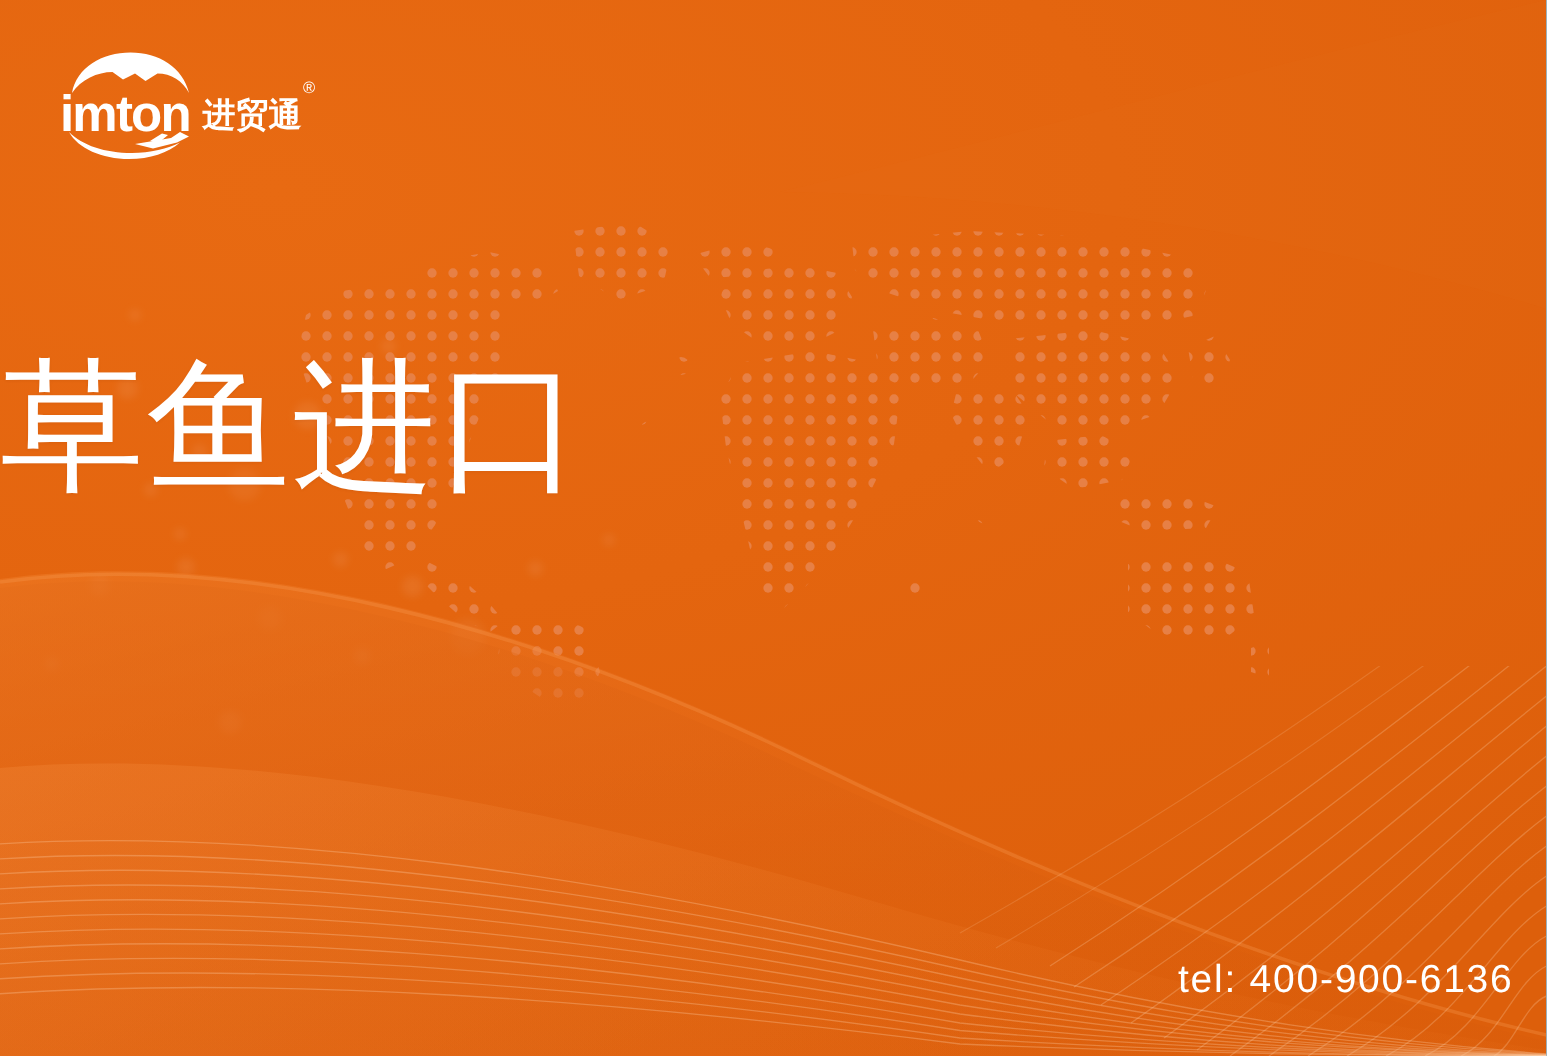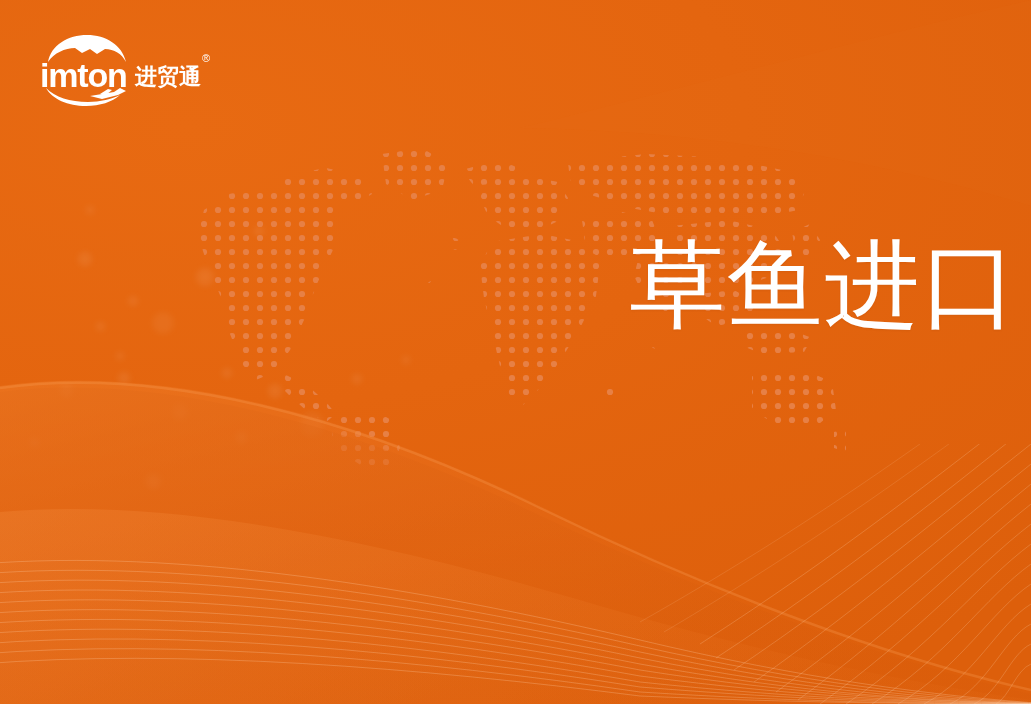--- a/index.html
+++ b/index.html
@@ -83,21 +83,21 @@
     display: block;
   }
   .logo svg { display: block; width: 100%; height: 100%; }
 
   
   .headline {
     position: absolute;
     left: 0;
     top: 236px;
     width: 1019px;
-    text-align: right;
+    text-align: left;
     color: #ffffff;
     line-height: 1.02;
     letter-spacing: 0.02em;
     text-shadow: 0 1px 2px rgba(120, 45, 0, 0.10);
   }
   .headline .line {
     display: block;
     font-weight: 300;
     white-space: nowrap;
   }
@@ -318,14 +318,15 @@
 
       <text x="164" y="30" font-family="'Liberation Sans','DejaVu Sans',sans-serif" font-size="11" fill="#ffffff">®</text>
     </svg>
 
   </div>
 
   <div class="headline">
     <span class="line line-1">草鱼进口</span>
   </div>
 
+  <div class="tel">tel: 400-900-6136</div>
 
 </div>
 
 </body></html>

